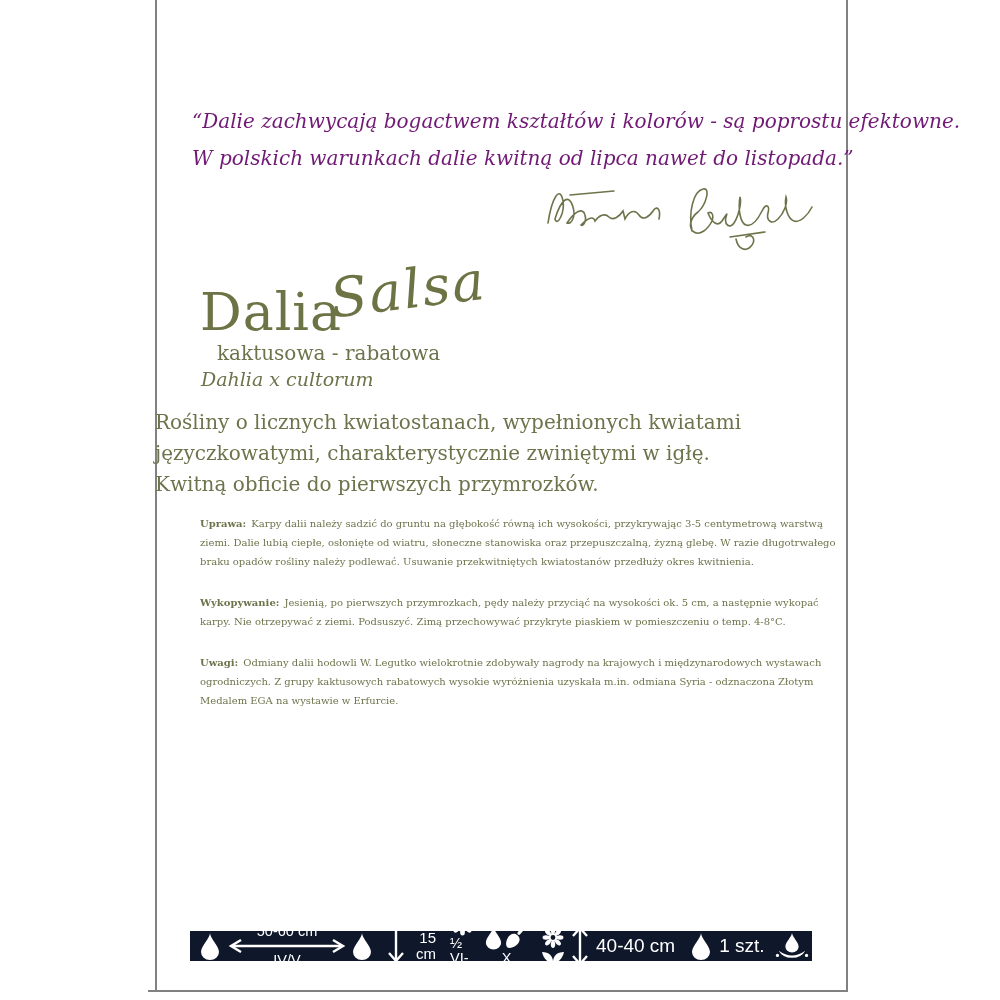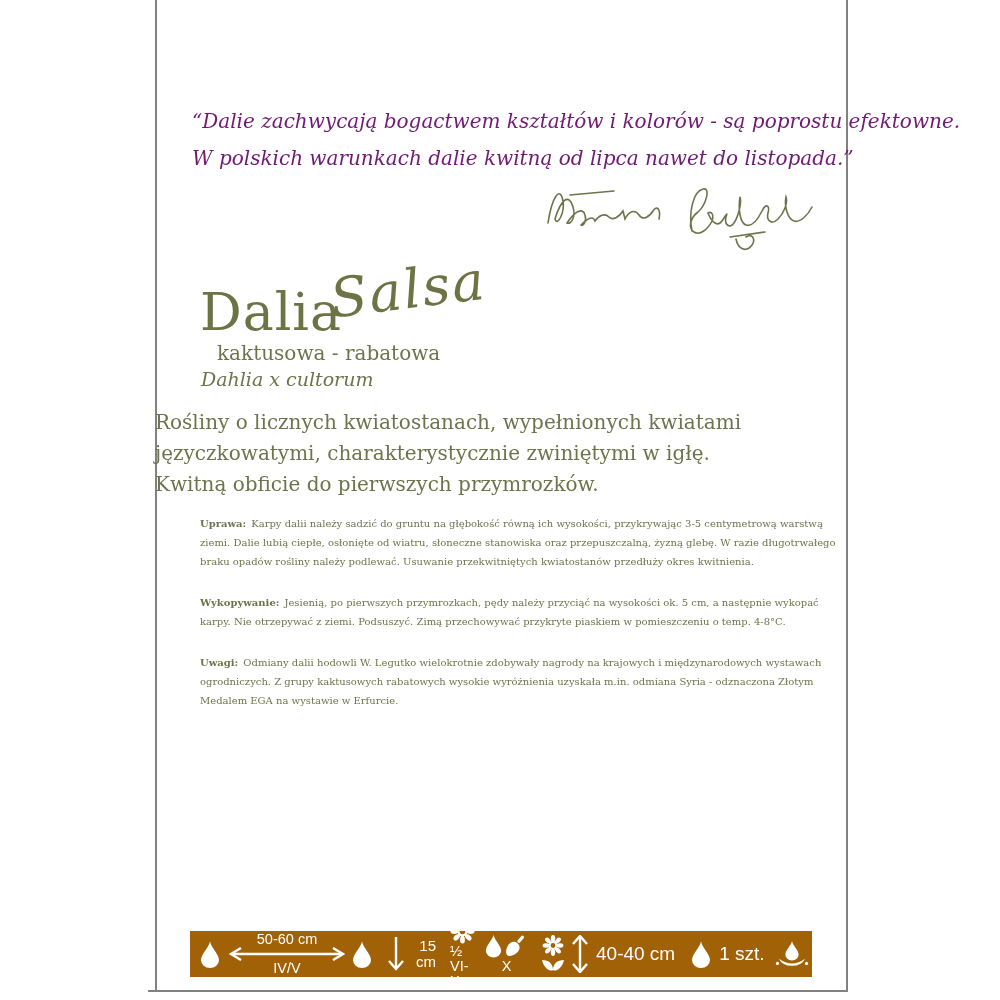--- a/index.html
+++ b/index.html
@@ -22,21 +22,21 @@
   .subtitle{position:absolute;left:201px;top:341px;font-size:20px;color:#6d744b;margin-left:16px;}
   .latin{position:absolute;left:201px;top:368px;font-size:19px;font-style:italic;color:#6d744b;}
   
   .descr{position:absolute;left:155px;top:407px;width:692px;text-align:left;
          font-size:20px;line-height:31px;color:#6d744b;}
   
   .sections{position:absolute;left:200px;top:514px;width:652px;font-size:10px;line-height:19px;}
   .section{margin:0 0 22px 0;}
   .section .lbl{font-weight:bold;margin-right:5px;}
   
-  .bar{position:absolute;left:190px;top:931px;width:622px;height:46px;background:#a16207;
+  .bar{position:absolute;left:190px;top:931px;width:622px;height:30px;background:#0f172a;
        display:flex;align-items:center;color:#ffffff;
        font-family:"Liberation Sans","DejaVu Sans",sans-serif;}
   .bar svg{display:block;flex:none;}
   .stack{display:flex;flex-direction:column;align-items:center;line-height:1.05;}
   .stack .sm{font-size:14.5px;}
   .row{display:flex;align-items:center;}
   .big{font-size:19px;white-space:nowrap;}
   .ml6{margin-left:6px;}.ml8{margin-left:8px;}.ml10{margin-left:10px;}
   .ml12{margin-left:12px;}.ml14{margin-left:14px;}.ml16{margin-left:16px;}
   .depth{font-size:15px;line-height:1.1;text-align:right;}

